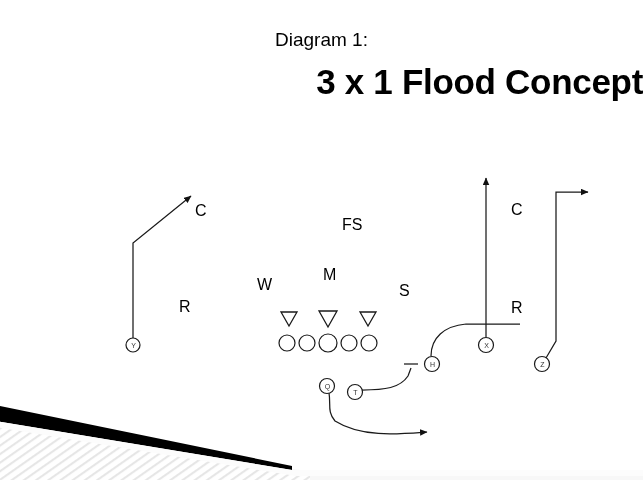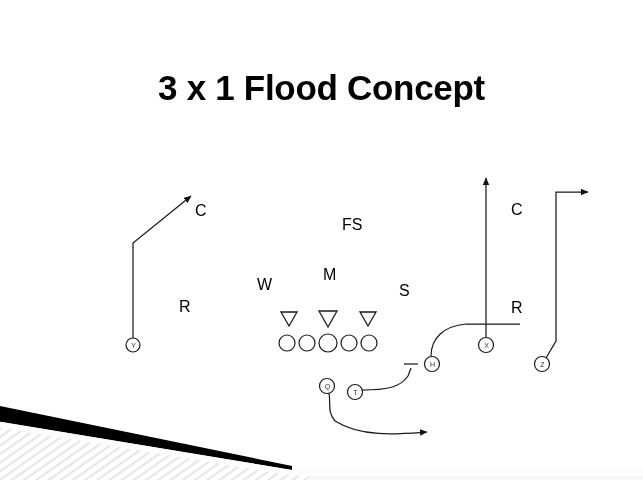--- a/index.html
+++ b/index.html
@@ -32,24 +32,24 @@
     text-align: center;
     font-family: "Liberation Sans", sans-serif;
     font-size: 19px;
     font-weight: normal;
     color: #000000;
     letter-spacing: 0px;
     line-height: 1.1;
   }
   .title-text {
     position: absolute;
-    top: 68px;
+    top: 62px;
     left: 0;
     width: 643px;
-    text-align: center;
+    text-align: right;
     font-family: "Liberation Sans", sans-serif;
     font-size: 35px;
     font-weight: bold;
     color: #000000;
     letter-spacing: -0.3px;
     line-height: 1.15;
   }
   .field-label {
     position: absolute;
     font-family: "Liberation Sans", sans-serif;
@@ -126,20 +126,21 @@
       <circle cx="349" cy="343" r="8"></circle>
       <circle cx="369" cy="343" r="8"></circle>
       <circle cx="432" cy="364" r="7.5"></circle>
       <circle cx="486" cy="345" r="7.5"></circle>
       <circle cx="542" cy="364" r="7.5"></circle>
       <circle cx="327" cy="386" r="7.5"></circle>
       <circle cx="355" cy="392" r="7.5"></circle>
     </g>
   </svg>
 
+  <div class="subtitle-text">Diagram 1:</div>
 
   <div class="title-text">3 x 1 Flood Concept</div>
 
   <div class="field-label" style="left:195px; top:203px;">C</div>
 
   <div class="field-label" style="left:342px; top:217px;">FS</div>
 
   <div class="field-label" style="left:257px; top:277px;">W</div>
 
   <div class="field-label" style="left:323px; top:267px;">M</div>

